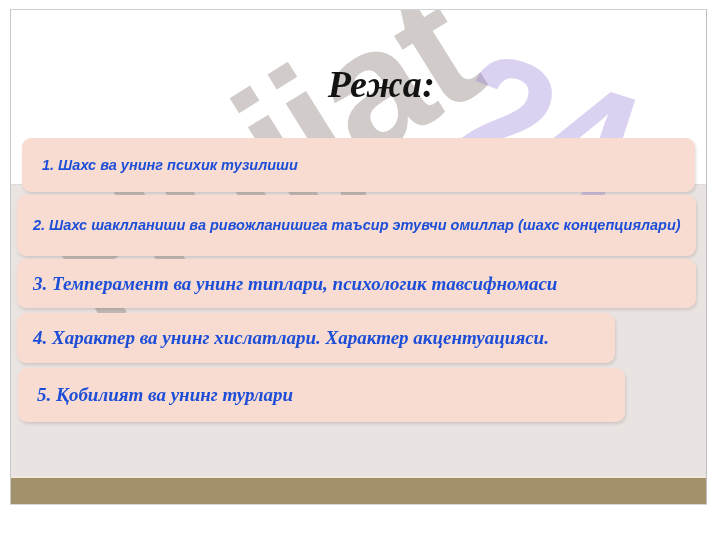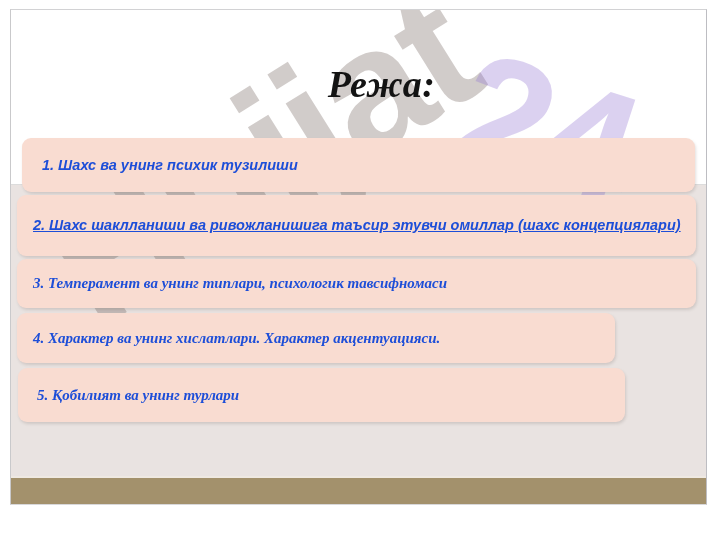--- a/index.html
+++ b/index.html
@@ -154,27 +154,27 @@
     font-weight: 700;
     font-style: italic;
     font-size: 14.5px;
     line-height: 1.42;
   }
   
   .font-serif .txt {
     font-family: "Liberation Serif", "DejaVu Serif", serif;
     font-weight: 700;
     font-style: italic;
-    font-size: 15px;
+    font-size: 19px;
     line-height: 1.35;
   }
 
   
   #box-1 { left: 11px;  top: 10px;  width: 673px; height: 54px; }
-  #box-2 { left: 6px;   top: 67px;  width: 679px; height: 61px; text-decoration: underline; }
+  #box-2 { left: 6px;   top: 67px;  width: 679px; height: 61px; }
   #box-3 { left: 6px;   top: 131px; width: 679px; height: 49px; }
   #box-4 { left: 6px;   top: 185px; width: 598px; height: 50px; }
   #box-5 { left: 7px;   top: 240px; width: 607px; height: 54px; }
 
   #box-1 .txt { padding-left: 20px; }
   #box-5 .txt { padding-left: 19px; }
 </style>
 </head>
 <body>
 

